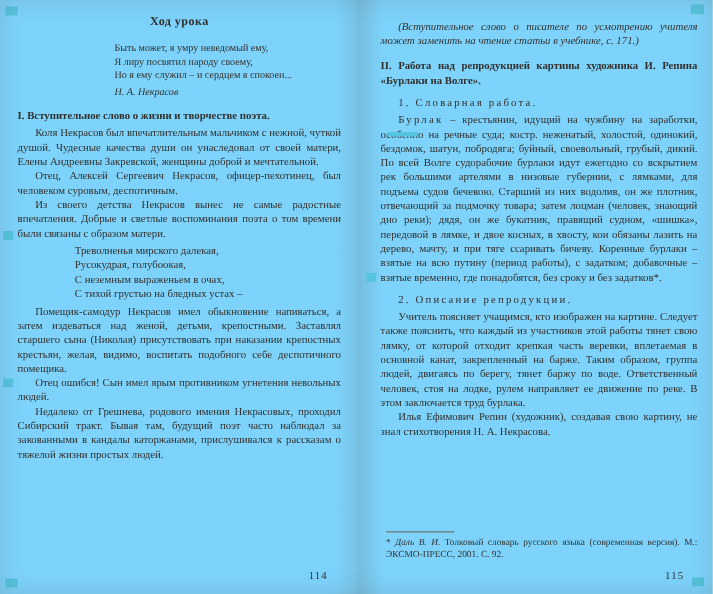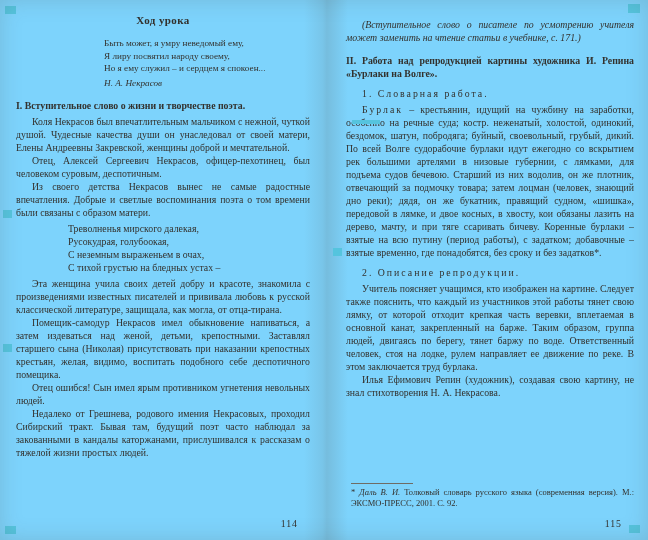--- a/index.html
+++ b/index.html
@@ -52,21 +52,20 @@
     <p class="para">Отец, Алексей Сергеевич Некрасов, офицер-пехотинец, был человеком суровым, деспотичным.</p>
     <p class="para">Из своего детства Некрасов вынес не самые радостные впечатления. Добрые и светлые воспоминания поэта о том времени были связаны с образом матери.</p>
 
     <div class="verse">
       <div>Треволненья мирского далекая,</div>
       <div>Русокудрая, голубоокая,</div>
       <div>С неземным выраженьем в очах,</div>
       <div>С тихой грустью на бледных устах –</div>
     </div>
 
-    <p class="para">Эта женщина учила своих детей добру и красоте, знакомила с произведениями известных писателей и прививала любовь к русской классической литературе, защищала, как могла, от отца-тирана.</p>
     <p class="para">Помещик-самодур Некрасов имел обыкновение напиваться, а затем издеваться над женой, детьми, крепостными. Заставлял старшего сына (Николая) присутствовать при наказании крепостных крестьян, желая, видимо, воспитать подобного себе деспотичного помещика.</p>
     <p class="para">Отец ошибся! Сын имел ярым противником угнетения невольных людей.</p>
     <p class="para">Недалеко от Грешнева, родового имения Некрасовых, проходил Сибирский тракт. Бывая там, будущий поэт часто наблюдал за закованными в кандалы каторжанами, прислушивался к рассказам о тяжелой жизни простых людей.</p>
 
     <div class="pagenum">114</div>
   </div>
 
   <div class="page page-right">
     <p class="para note">(Вступительное слово о писателе по усмотрению учителя может заменить на чтение статьи в учебнике, с. 171.)</p>
 

